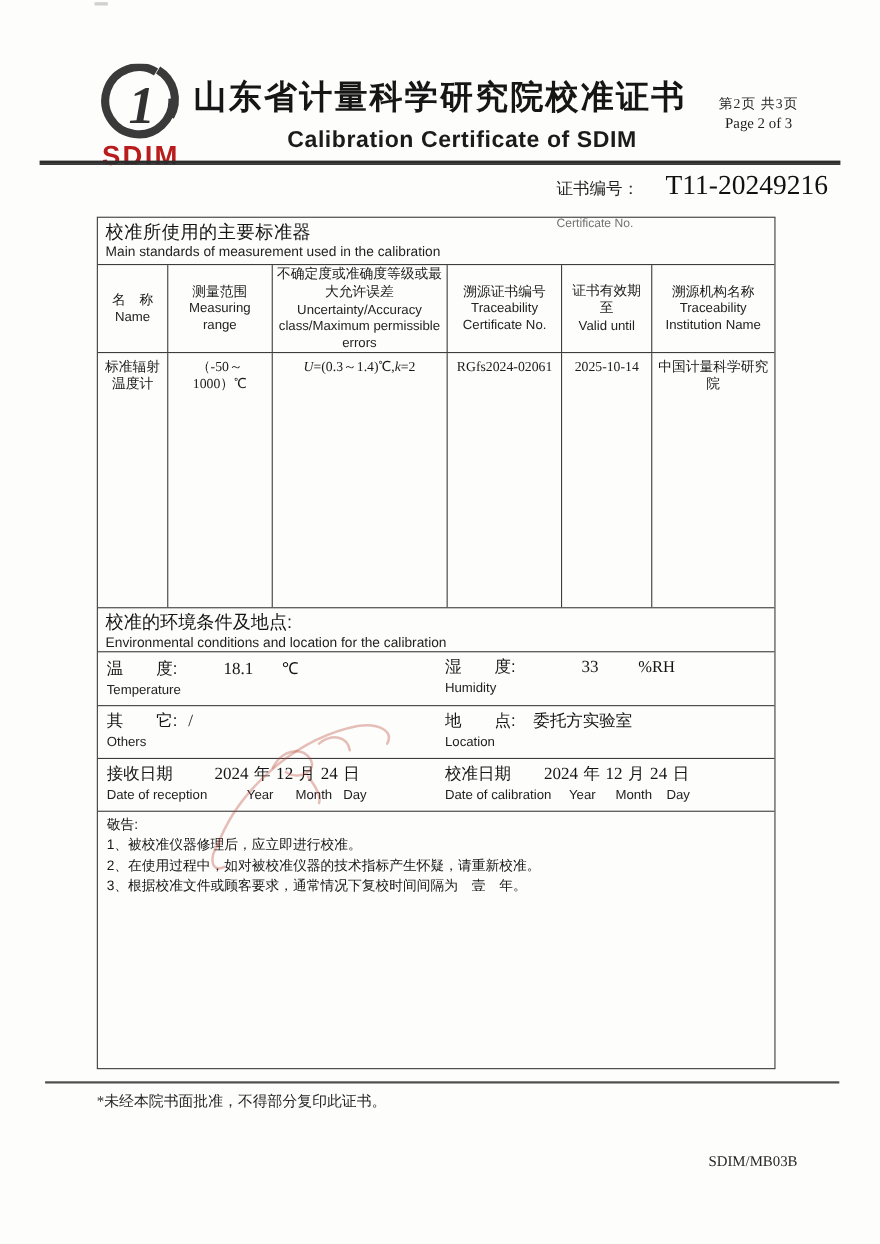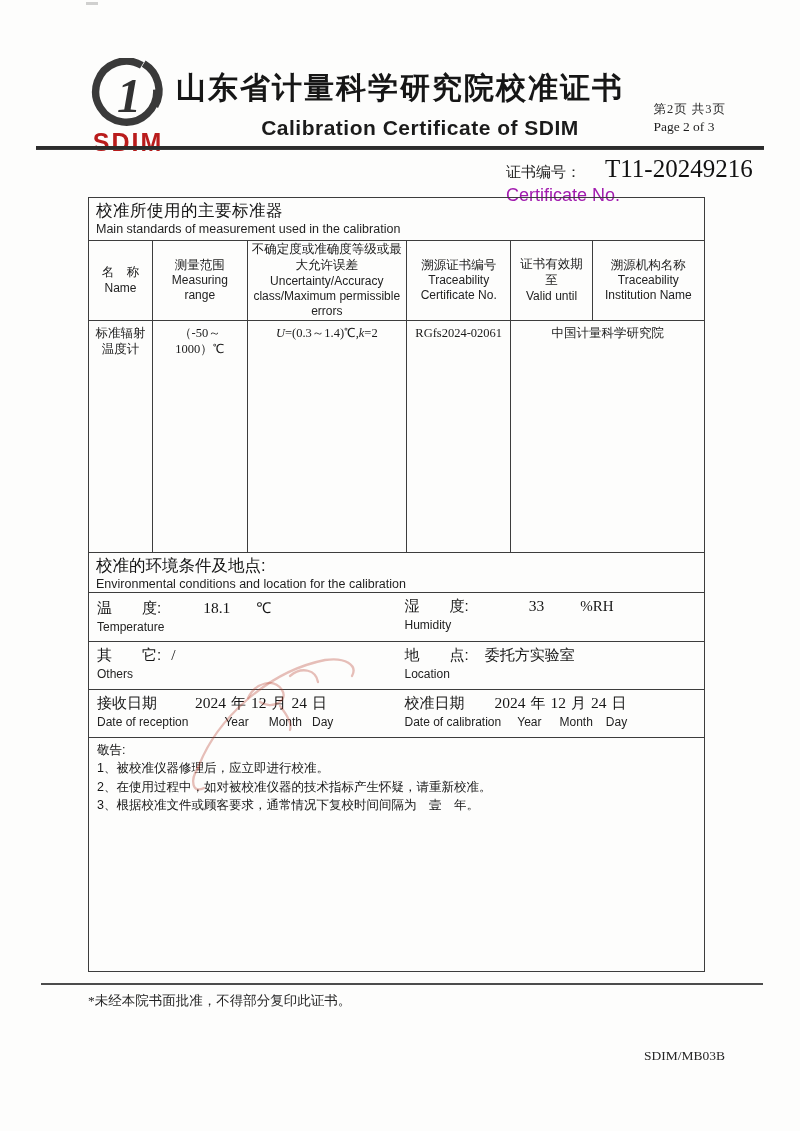--- a/index.html
+++ b/index.html
@@ -12,29 +12,29 @@
   .serif { font-family:"Liberation Serif", serif; }
   .it { font-style:italic; }
 
   
   .logo { position:absolute; left:72px; top:58px; width:112px; text-align:center; }
   .logo-mark { display:block; margin:0 auto; }
   .logo-word { font-weight:bold; font-size:25px; letter-spacing:2px; color:#b91c1c; margin-top:-4px; }
   .title-block { position:absolute; left:0; top:68px; width:100%; text-align:center; }
   .title-zh { font-size:30px; font-weight:bold; letter-spacing:2px; color:#161616; }
   .title-en { font-size:21px; font-weight:bold; color:#1b1b1b; margin-top:7px; letter-spacing:0.5px;margin-left:40px; }
-  .page-info { position:absolute; top:101px; right:74px; line-height:1.35; }
+  .page-info { position:absolute; top:86px; right:74px; text-align:center; line-height:1.35; }
   .page-zh { font-size:12.5px; color:#2a2a2a; letter-spacing:1px; }
   .page-en { font-size:13.5px; }
   .double-rule { position:absolute; left:36px; right:36px; top:146px; height:3px;
     border-top:3px solid #2c2c2c; border-bottom:1.5px solid #3a3a3a; }
   .cert-no { position:absolute; left:506px; top:155px; }
   .cert-line1 { font-size:15px; color:#222; }
   .cert-value { font-size:25px; margin-left:24px; color:#111; }
-  .cert-line2 { font-size:18px; margin-top:2px; color:#a21caf; }
+  .cert-line2 { font-size:11px; margin-top:14px; color:#737373; }
 
   
   .main-box {
     position:absolute; left:88px; top:197px; width:617px; height:775px;
     border:1.5px solid #3d3d3d; display:flex; flex-direction:column; background:transparent;
   }
   .sec-title { height:43px; border-bottom:1.5px solid #3d3d3d; padding:2px 7px 0 7px; }
   .sec-title .zh { font-size:16.5px; color:#141414; letter-spacing:0.5px; }
   .sec-title .en { font-size:12.5px; color:#1f1f1f; margin-top:0px; }
 
@@ -152,20 +152,21 @@
         <div>溯源机构名称</div>
           <div class="en">Traceability Institution Name</div>
       </div>
     </div>
 
     <div class="tbody-row">
       <div class="td c1">标准辐射温度计</div>
       <div class="td c2"><span class="serif">（-50～1000）℃</span></div>
       <div class="td c3 serif"><span class="it">U</span><span>=(0.3～1.4)℃,</span><span class="it">k</span><span>=2</span></div>
       <div class="td c4 serif">RGfs2024-02061</div>
+      <div class="td c5 serif">2025-10-14</div>
       <div class="td c6">中国计量科学研究院</div>
     </div>
 
     <div class="env-title">
       <div class="zh">校准的环境条件及地点:</div>
       <div class="en">Environmental conditions and location for the calibration</div>
     </div>
 
     <div class="env-row r-temp">
       <div class="half">

